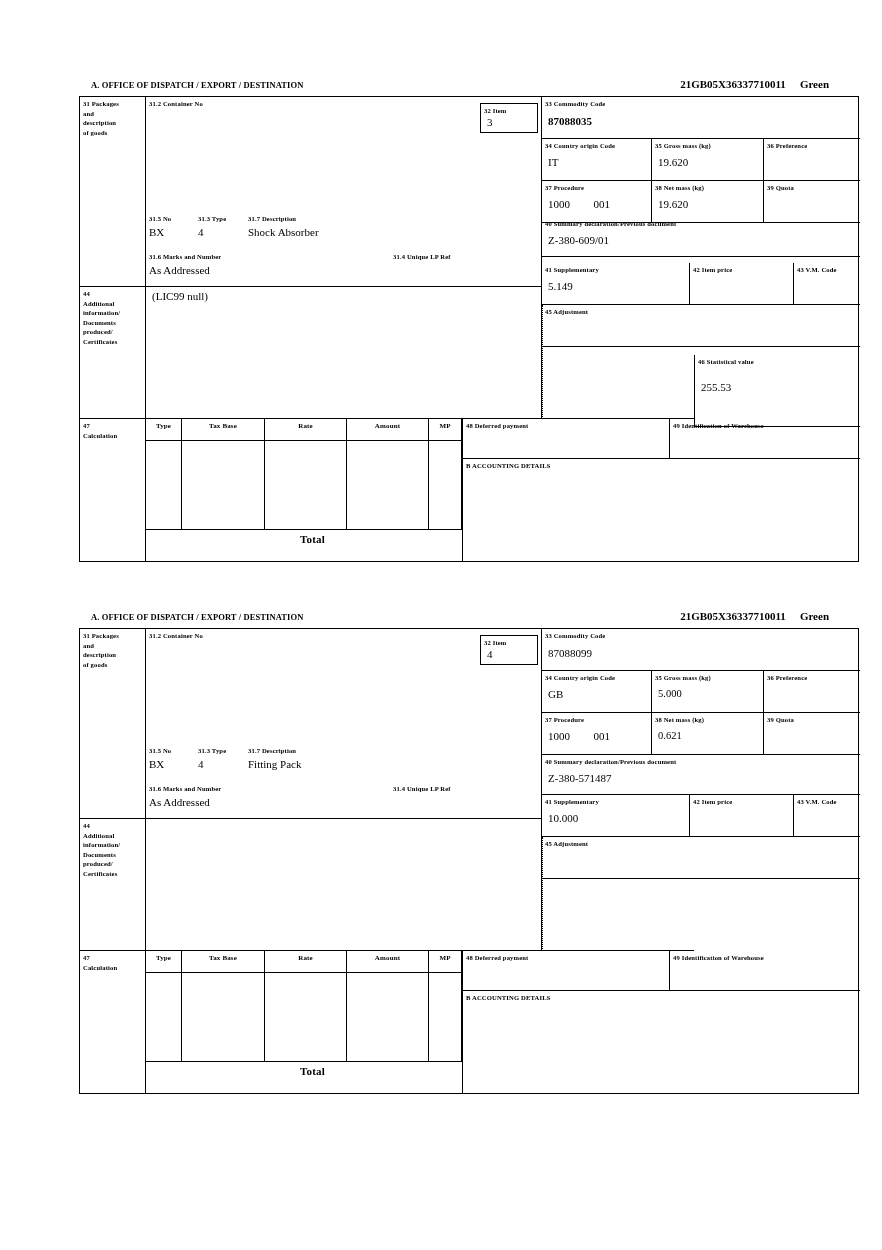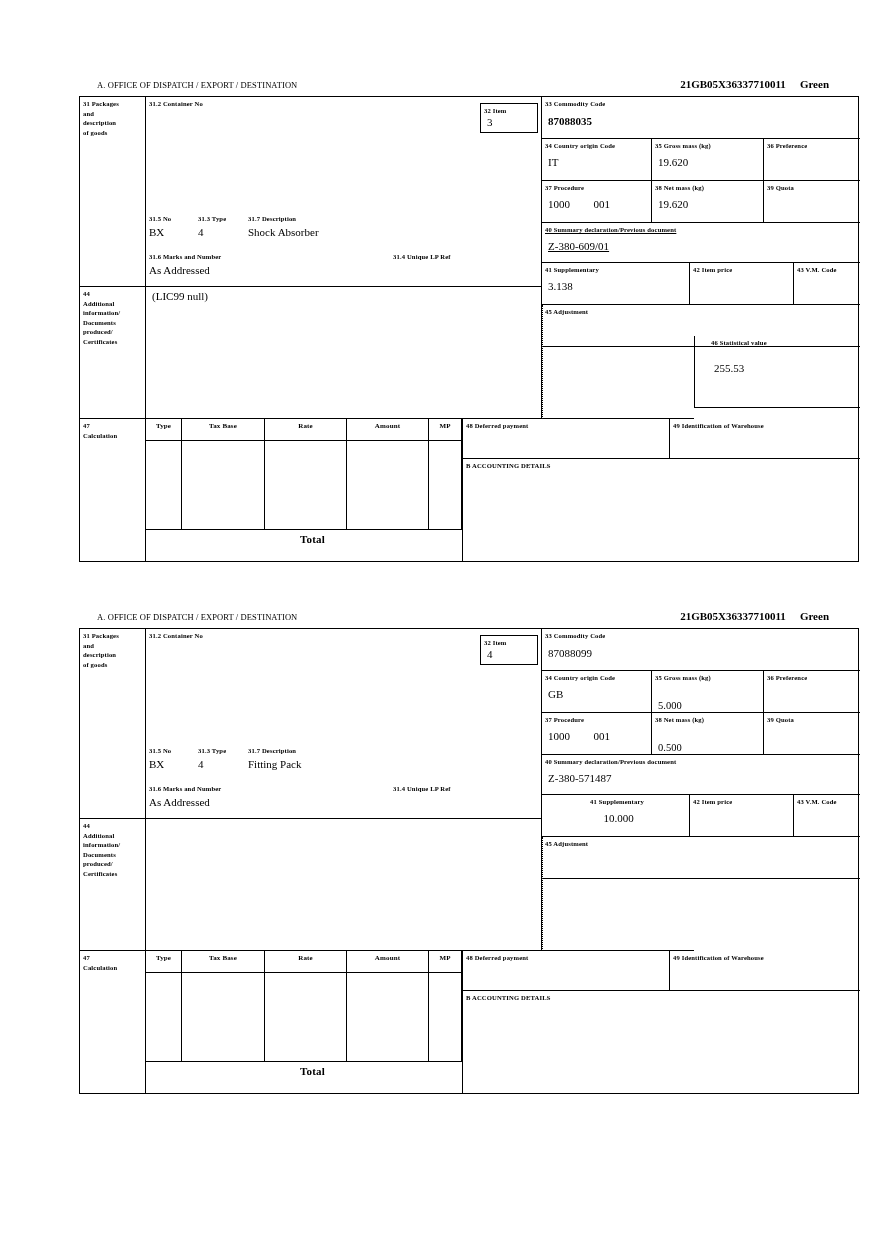--- a/index.html
+++ b/index.html
@@ -30,24 +30,24 @@
   .form.second { top: 612px; }
 
   
   .form-header {
     position: relative;
     height: 16px;
     width: 782px;
   }
   .hdr-left {
     position: absolute;
-    left: 18px;
+    left: 12px;
     top: 0;
     font-size: 8.5px;
-    font-weight: normal;
+    font-weight: bold;
     letter-spacing: 0.1px;
     white-space: nowrap;
   }
   .hdr-right {
     position: absolute;
     right: 32px;
     top: -2px;
     font-size: 11px;
     font-weight: bold;
     white-space: nowrap;
@@ -90,21 +90,20 @@
   }
   .val {
     font-size: 11px;
     padding: 1px 0 0 6px;
     white-space: nowrap;
   }
   .val-sm {
     font-size: 10.5px;
     padding: 1px 0 0 6px;
     white-space: nowrap;
-    margin-top: 12px;
   }
   .centerlabel {
     font-size: 7px;
     font-weight: bold;
     text-align: center;
     letter-spacing: 0.15px;
     padding-top: 3px;
   }
 
   
@@ -212,44 +211,44 @@
       </div>
       <div class="cell bb br" style="left:572px;top:84px;width:112px;height:42px;">
         <div class="lbl">38 Net mass (kg)</div>
         <div class="val" style="padding-top:5px;">19.620</div>
       </div>
       <div class="cell bb" style="left:684px;top:84px;width:96px;height:42px;">
         <div class="lbl">39 Quota</div>
         <div class="val" style="padding-top:5px;"></div>
       </div>
 
-      <div class="cell bb" style="left:462px;top:126px;width:318px;height:40px;text-decoration:underline;">
+      <div class="cell bb" style="left:462px;top:120px;width:318px;height:40px;">
         <div class="lbl">40 Summary declaration/Previous document</div>
         <div class="val" style="padding-top:5px;">Z-380-609/01</div>
       </div>
 
       <div class="cell bb br" style="left:462px;top:166px;width:148px;height:42px;">
         <div class="lbl">41 Supplementary</div>
-        <div class="val" style="padding-top:5px;">3.138</div>
+        <div class="val" style="padding-top:5px;">5.149</div>
       </div>
       <div class="cell bb br" style="left:610px;top:166px;width:104px;height:42px;">
         <div class="lbl">42 Item price</div>
         <div class="val" style="padding-top:5px;"></div>
       </div>
       <div class="cell bb" style="left:714px;top:166px;width:66px;height:42px;">
         <div class="lbl">43 V.M. Code</div>
         <div class="val" style="padding-top:5px;"></div>
       </div>
 
       <div class="cell bb" style="left:462px;top:208px;width:318px;height:42px;">
         <div class="lbl">45 Adjustment</div>
         <div class="val" style="padding-top:5px;"></div>
       </div>
 
-      <div class="cell bb bl" style="left:614px;top:239px;width:166px;height:72px;padding-left:13px;">
+      <div class="cell bb bl" style="left:614px;top:258px;width:166px;height:72px;">
         <div class="lbl">46 Statistical value</div>
         <div class="val" style="padding-top:14px;">255.53</div>
       </div>
 
       <div class="cell bb" style="left:462px;top:250px;width:152px;height:72px;"></div>
 
       <div class="dotted-v" style="left:462px;top:208px;height:114px;"></div>
 
       <div class="cell br bb" style="left:0;top:190px;width:66px;height:132px;">
         <div class="lbl-wrap">
@@ -370,33 +369,33 @@
       <div class="cell bb br" style="left:462px;top:84px;width:110px;height:42px;">
         <div class="lbl">37 Procedure</div>
         <div class="val" style="padding-top:5px;">
           <span>1000</span>
           <span style="display:inline-block;width:18px;"></span>
           <span>001</span>
         </div>
       </div>
       <div class="cell bb br" style="left:572px;top:84px;width:112px;height:42px;">
         <div class="lbl">38 Net mass (kg)</div>
-        <div class="val-sm" style="padding-top:5px;">0.500</div>
+        <div class="val-sm" style="padding-top:5px;">0.621</div>
       </div>
       <div class="cell bb" style="left:684px;top:84px;width:96px;height:42px;">
         <div class="lbl">39 Quota</div>
         <div class="val" style="padding-top:5px;"></div>
       </div>
 
       <div class="cell bb" style="left:462px;top:126px;width:318px;height:40px;">
         <div class="lbl">40 Summary declaration/Previous document</div>
         <div class="val" style="padding-top:5px;">Z-380-571487</div>
       </div>
 
-      <div class="cell bb br" style="left:462px;top:166px;width:148px;height:42px;text-align:center;">
+      <div class="cell bb br" style="left:462px;top:166px;width:148px;height:42px;">
         <div class="lbl">41 Supplementary</div>
         <div class="val" style="padding-top:5px;">10.000</div>
       </div>
       <div class="cell bb br" style="left:610px;top:166px;width:104px;height:42px;">
         <div class="lbl">42 Item price</div>
         <div class="val" style="padding-top:5px;"></div>
       </div>
       <div class="cell bb" style="left:714px;top:166px;width:66px;height:42px;">
         <div class="lbl">43 V.M. Code</div>
         <div class="val" style="padding-top:5px;"></div>

